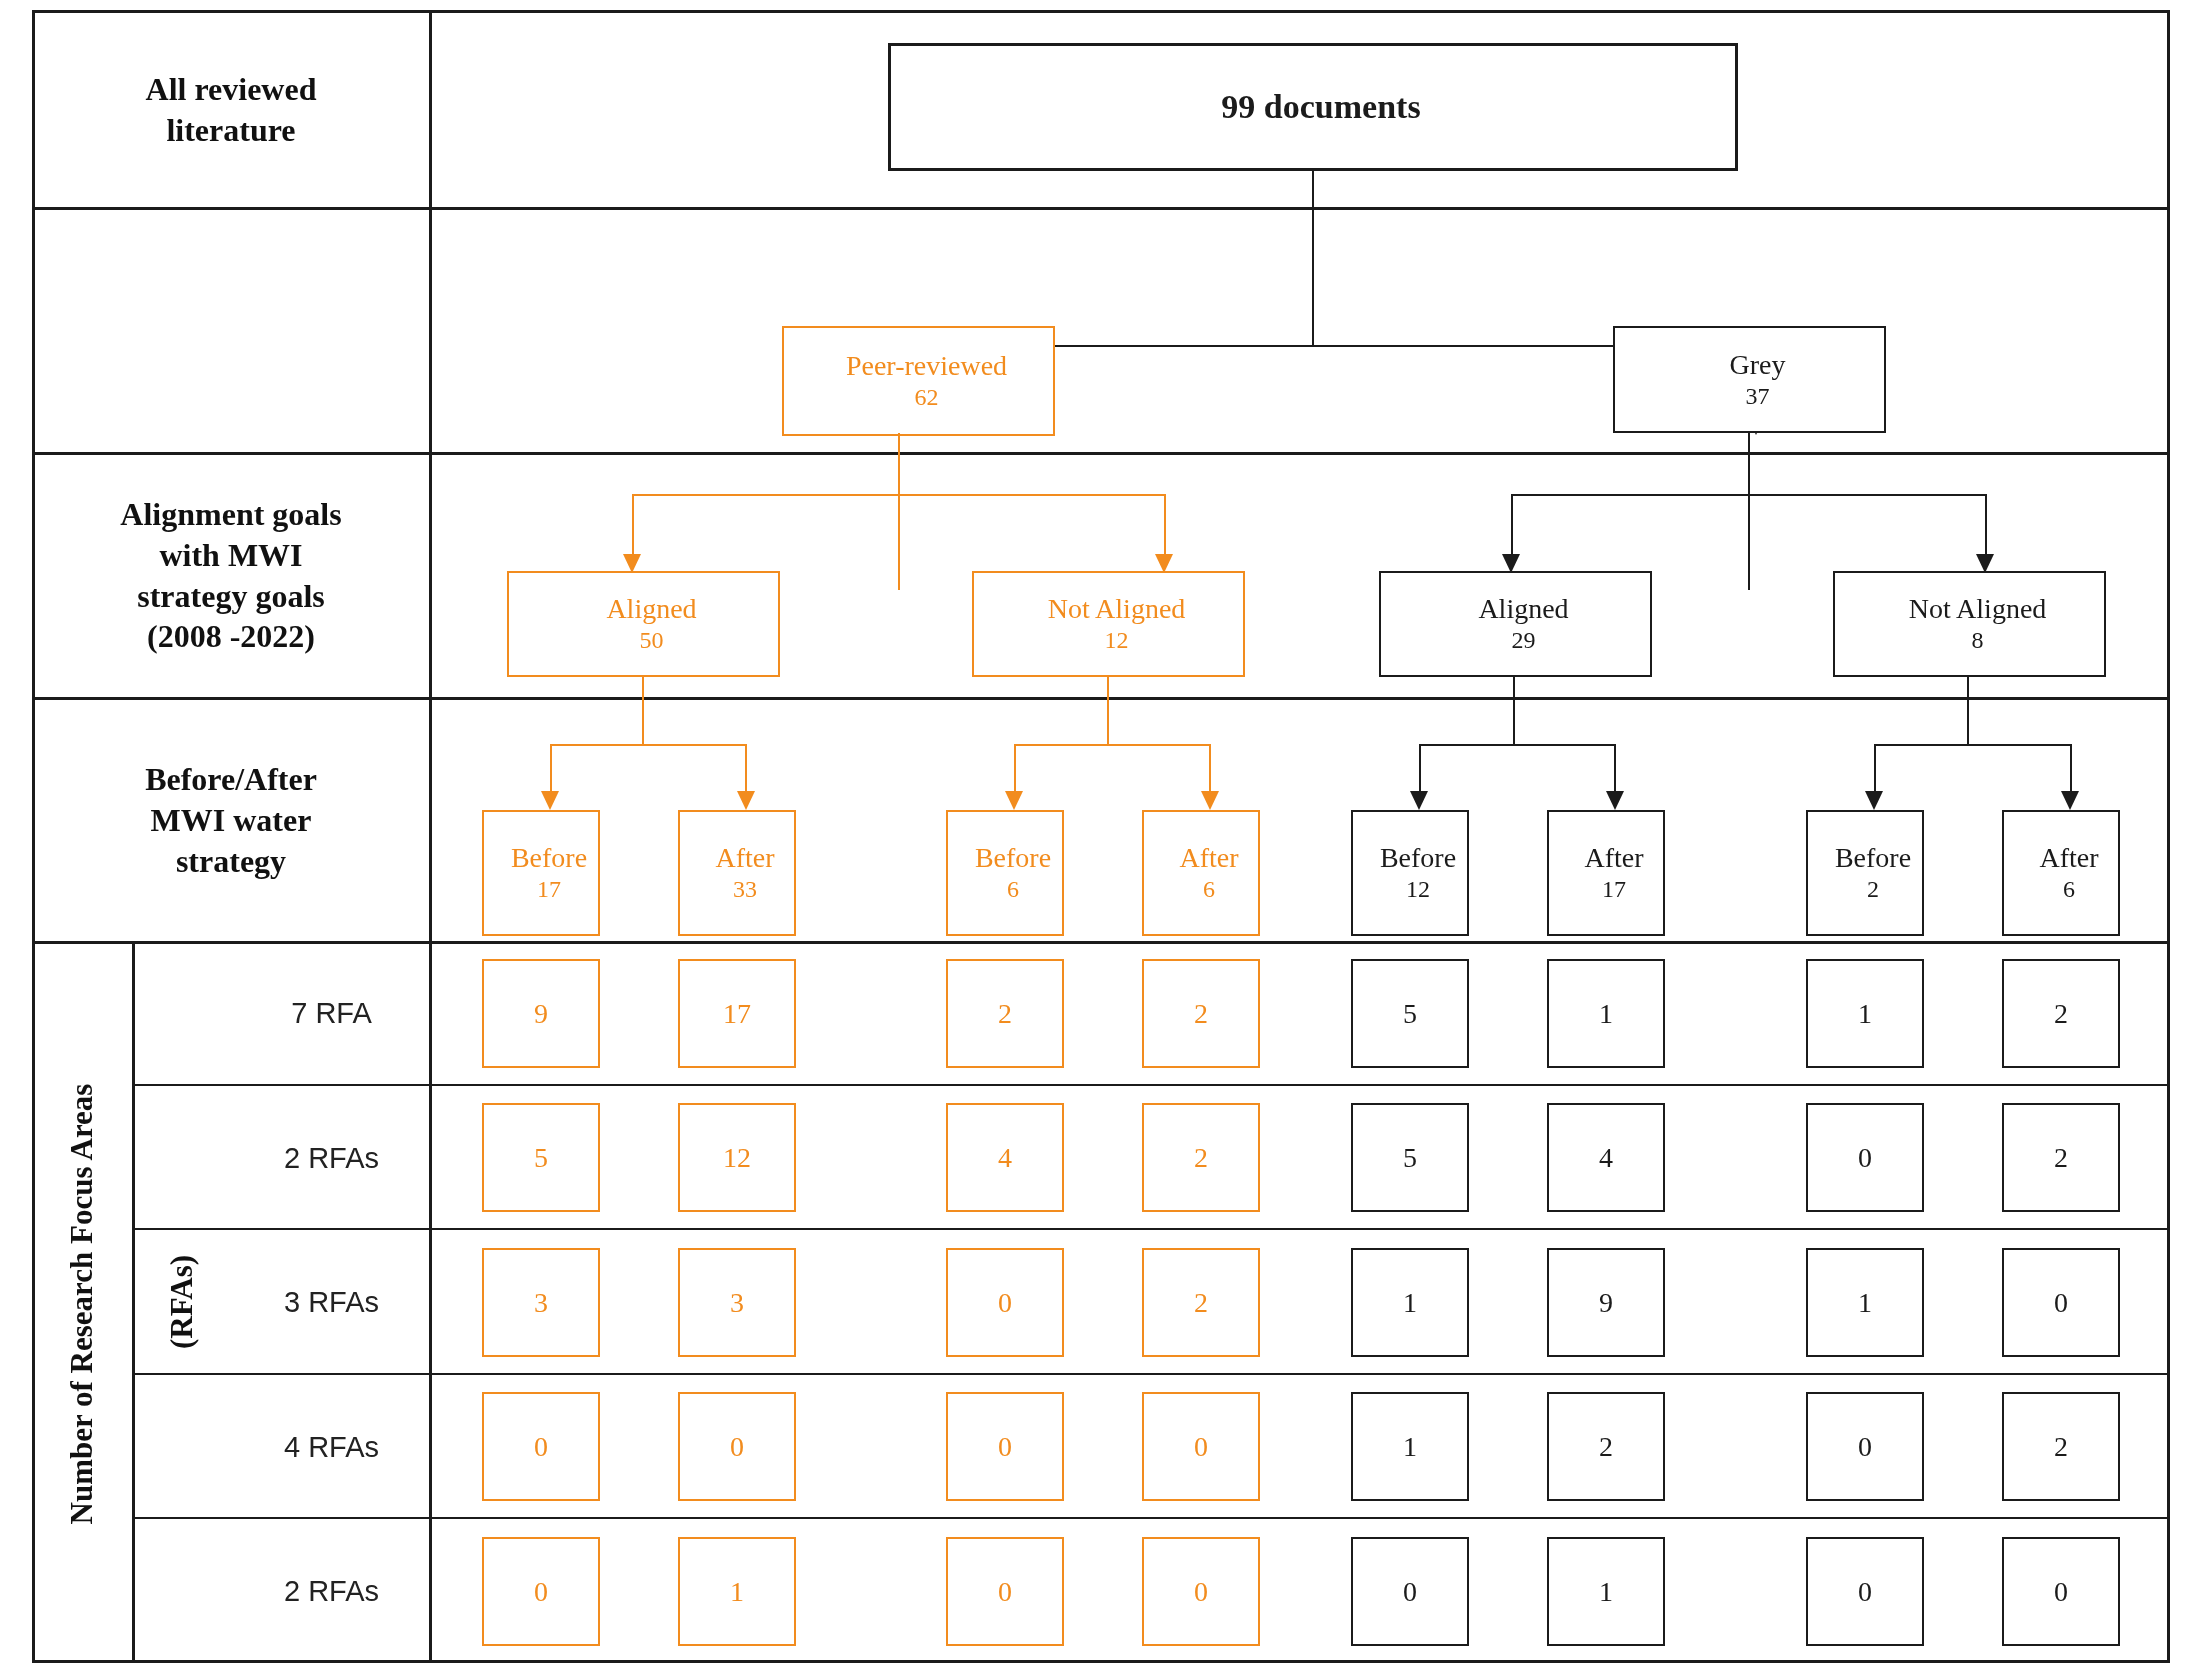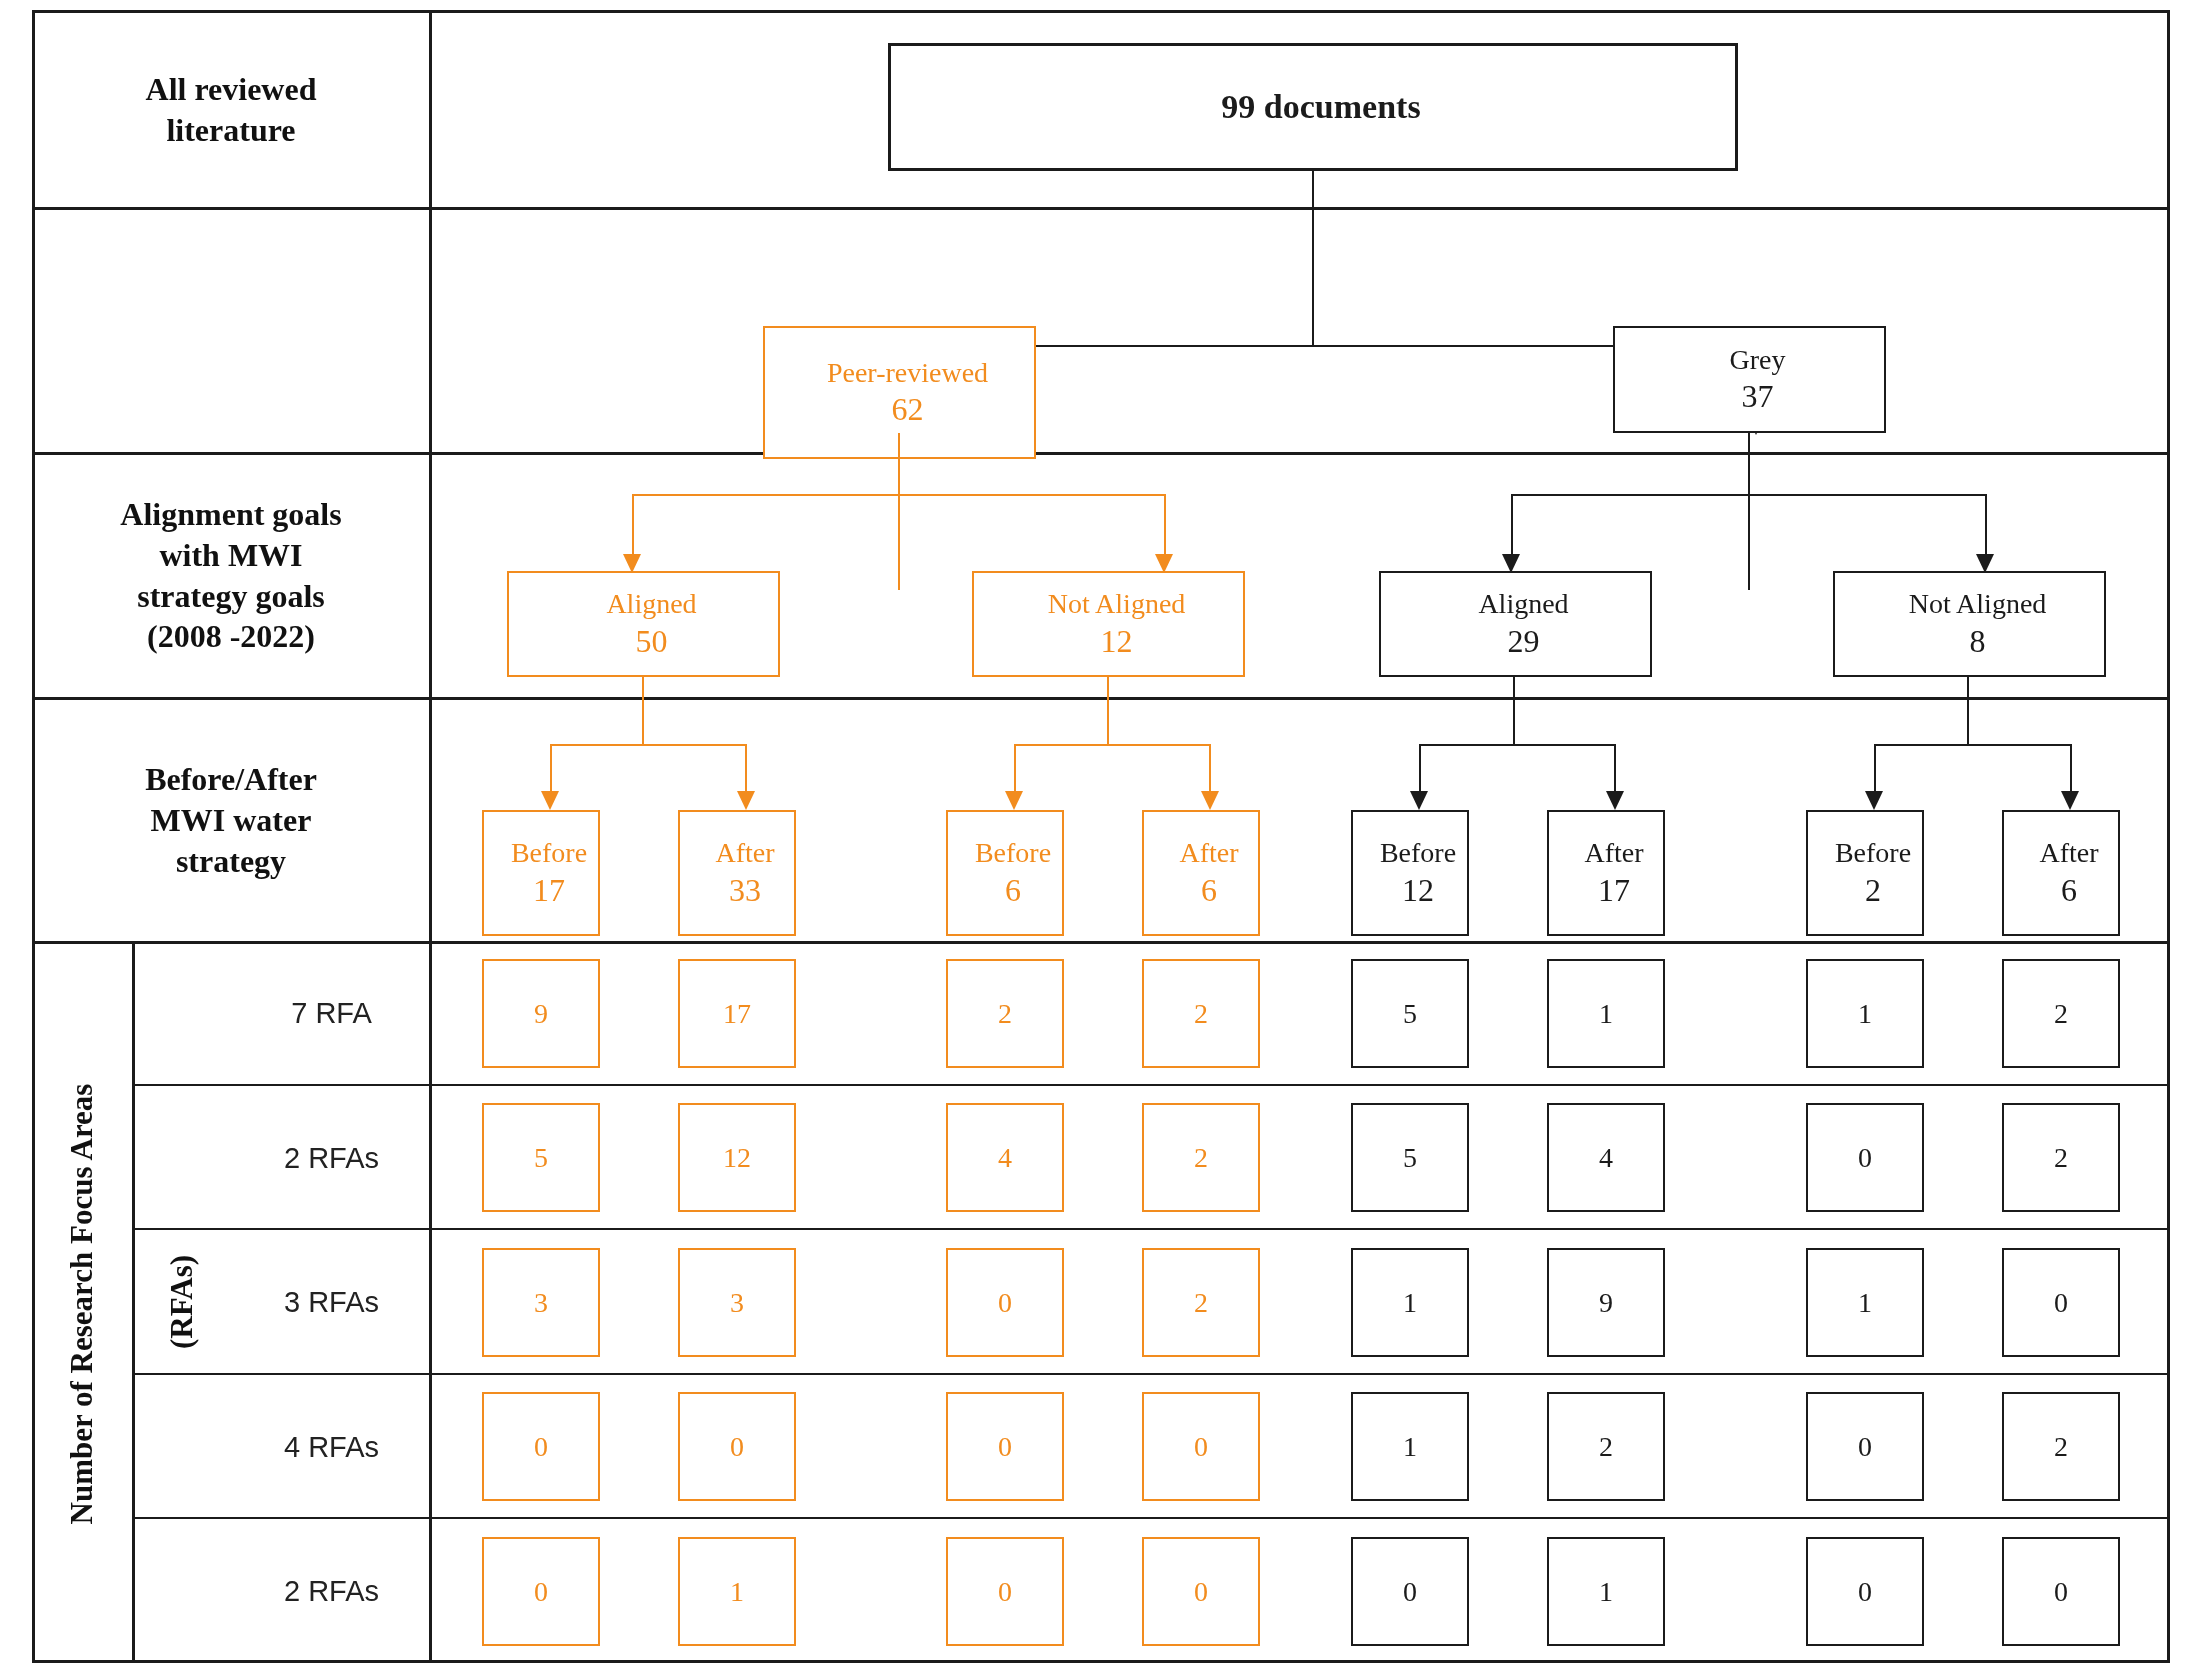--- a/index.html
+++ b/index.html
@@ -34,21 +34,21 @@
   .rfalabel{position:absolute;display:flex;align-items:center;justify-content:center;
             font-size:29px;color:#222;font-family:"Liberation Sans", sans-serif;}
 
   
   .box{position:absolute;box-sizing:border-box;display:flex;flex-direction:column;
        align-items:center;justify-content:center;background:#fff;
        font-family:"Liberation Serif", serif;line-height:1.22;padding-left:16px;}
   .box.k{border:2.8px solid #1b1b1b;color:#1b1b1b;}
   .box.o{border:2.8px solid #F28C1E;color:#F28C1E;}
   .box .t{font-size:28px;}
-  .box .n{font-size:32px;}
+  .box .n{font-size:24px;}
   .box.root{border-width:3.3px;}
   .box.root .t{font-size:34px;font-weight:bold;}
 
   .cell{position:absolute;box-sizing:border-box;display:flex;align-items:center;
         justify-content:center;background:#fff;font-size:28px;
         font-family:"Liberation Serif", serif;}
   .cell.k{border:2.8px solid #1b1b1b;color:#1b1b1b;}
   .cell.o{border:2.8px solid #F28C1E;color:#F28C1E;}
 
   
@@ -120,21 +120,21 @@
   </div>
 
   <div class="ln k v" style="left:1312px;top:171px;height:174px"></div>
 
   <div class="ln k h" style="left:868px;top:345px;width:888px"></div>
   <div class="ln k v" style="left:868px;top:345px;height:72px"></div>
   <div class="ln k v" style="left:1756px;top:345px;height:72px"></div>
   <div class="arw k" style="left:859px;top:416px"></div>
   <div class="arw k" style="left:1747px;top:416px"></div>
 
-  <div class="box o" style="left:763px;top:326px;width:273px;height:133px" id="lt0">
+  <div class="box o" style="left:782px;top:326px;width:273px;height:110px" id="lt0">
       <div class="t">Peer-reviewed</div>
       <div class="n">62</div>
     </div>
   <div class="box k" style="left:1613px;top:326px;width:273px;height:107px" id="lt1">
       <div class="t">Grey</div>
       <div class="n">37</div>
     </div>
 
   <div class="ln o v" style="left:898px;top:433px;height:157px"></div>
   <div class="ln o h" style="left:632px;top:494px;width:532px"></div>

